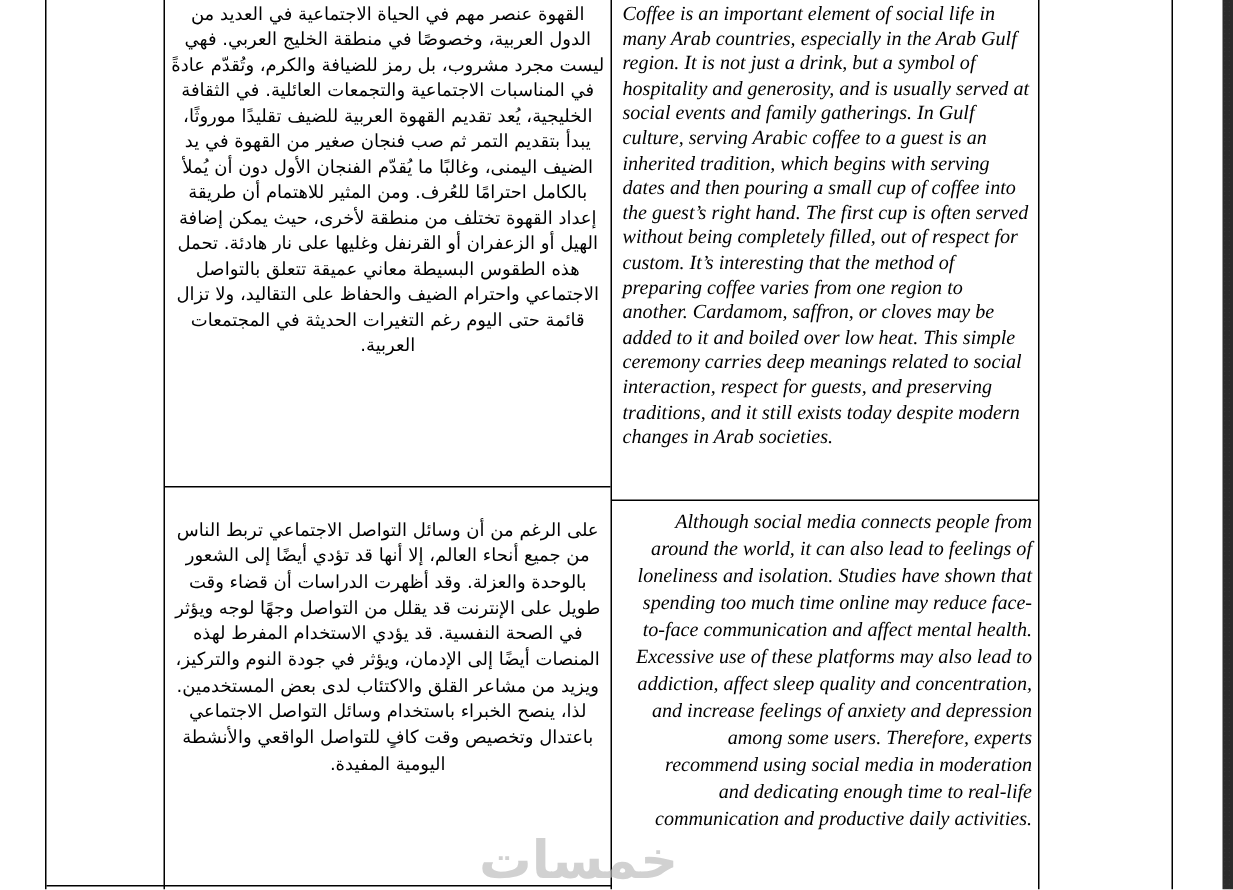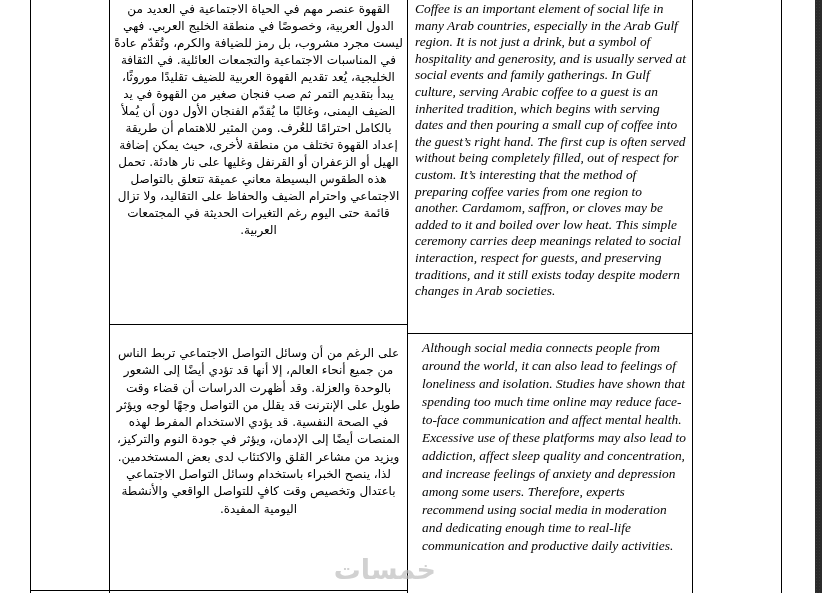--- a/index.html
+++ b/index.html
@@ -37,35 +37,35 @@
   .row2.arabic-text { padding-top: 4px; line-height: 17.3px; margin-top: 16px; }
   .english-text {
     direction: ltr;
     text-align: left;
     font-family: "Liberation Serif", serif;
     font-size: 13.4px;
     line-height: 16.6px;
     color: #000;
     padding: 1px 4px 0 7px;
   }
-  .row2.english-text { padding-top: 5px; padding-left: 14px; line-height: 18px; }
+  .row2.english-text { padding-top: 5px; padding-left: 14px; line-height: 18px; text-align: right; }
   .bottom-rule {
     position: absolute;
     left: 31px; top: 590px;
     width: 377px; height: 1px;
     background: #000;
   }
   .watermark {
     position: absolute;
-    left: 336px; top: 554px;
+    left: 352px; top: 554px;
     width: 100px;
     direction: rtl;
     font-family: "DejaVu Sans", sans-serif;
     font-weight: bold;
-    font-size: 27px;
+    font-size: 35px;
     color: #b9b9b9;
     opacity: 0.65;
     z-index: 3;
     pointer-events: none;
   }
   .scrollbar-track {
     position: absolute;
     right: 0; top: 0;
     width: 7px; height: 593px;
     background-color: #2b2b2b;

